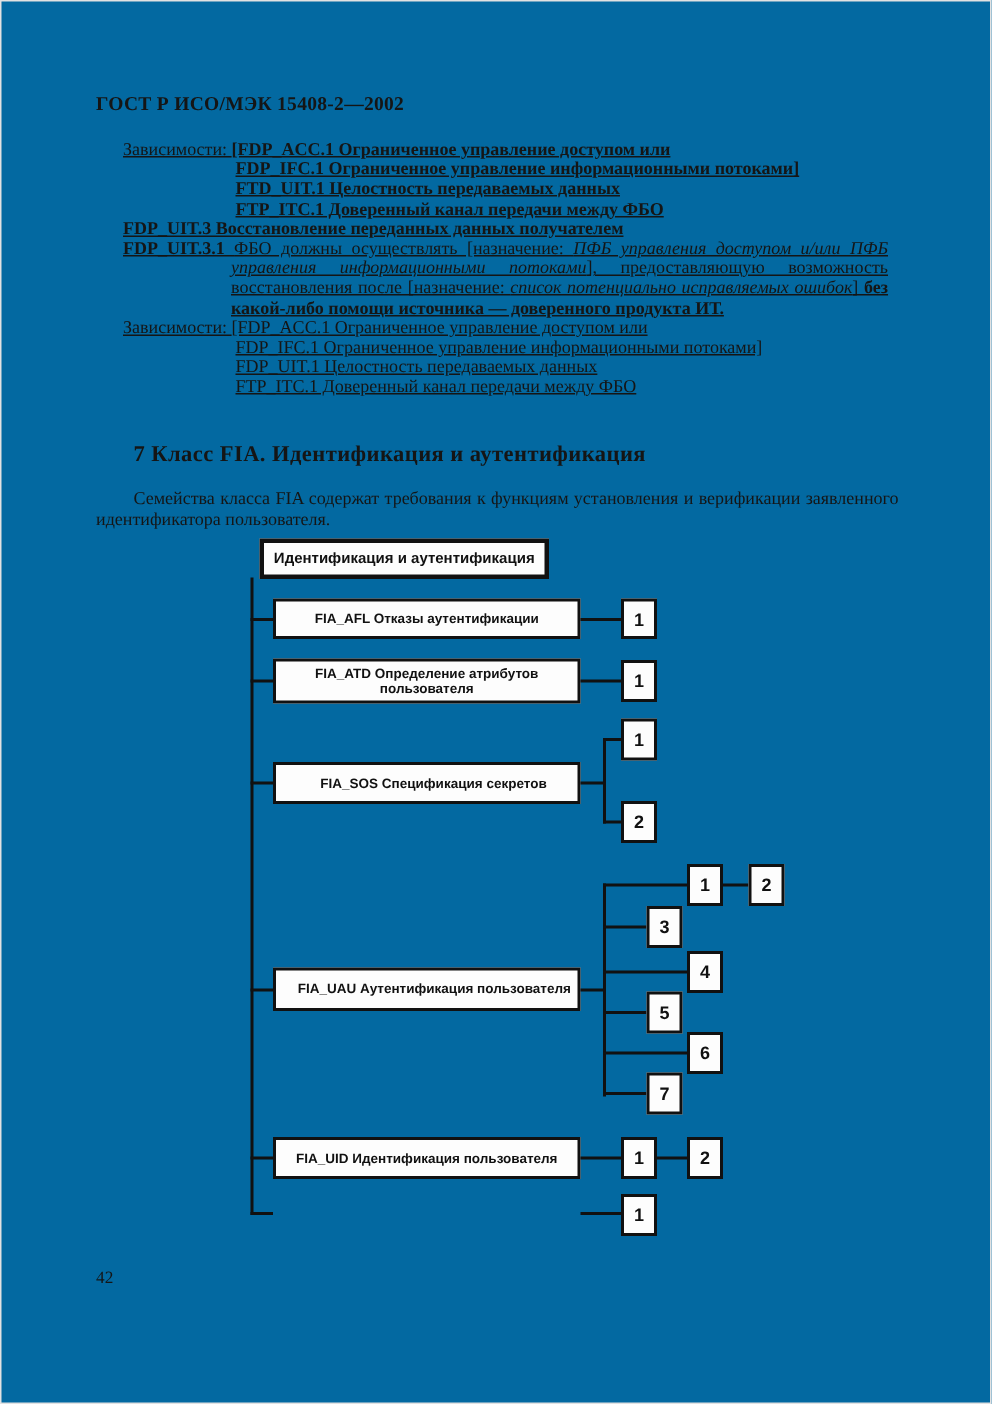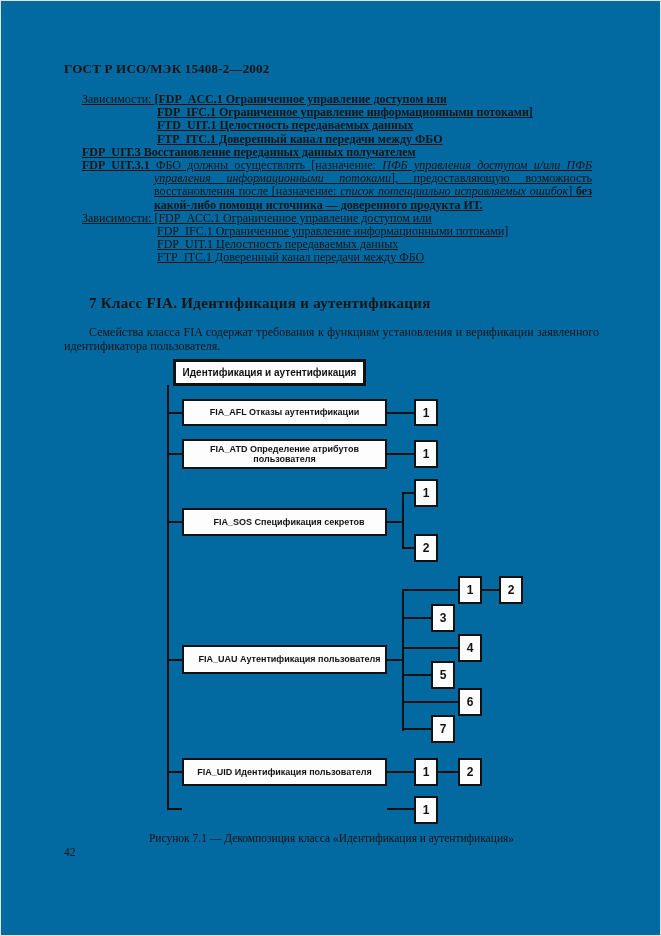--- a/index.html
+++ b/index.html
@@ -103,16 +103,15 @@
   <div class="dbox num" style="left:430px;top:714px;width:24px;height:28px;">7</div>
 
   <div class="hl" style="left:386px;top:770px;width:27px;"></div>
   <div class="hl" style="left:437px;top:770px;width:20px;"></div>
   <div class="dbox num" style="left:413px;top:757px;width:24px;height:28px;">1</div>
   <div class="dbox num" style="left:457px;top:757px;width:24px;height:28px;">2</div>
 
   <div class="hl" style="left:386px;top:807px;width:27px;"></div>
   <div class="dbox num" style="left:413px;top:795px;width:24px;height:28px;">1</div>
 
-  <div class="cap">Рисунок 7.1 — Декомпозиция класса «Идентификация и аутентификация»</div>
   <div class="pnum">42</div>
 
 </div>
 
 </body></html>

